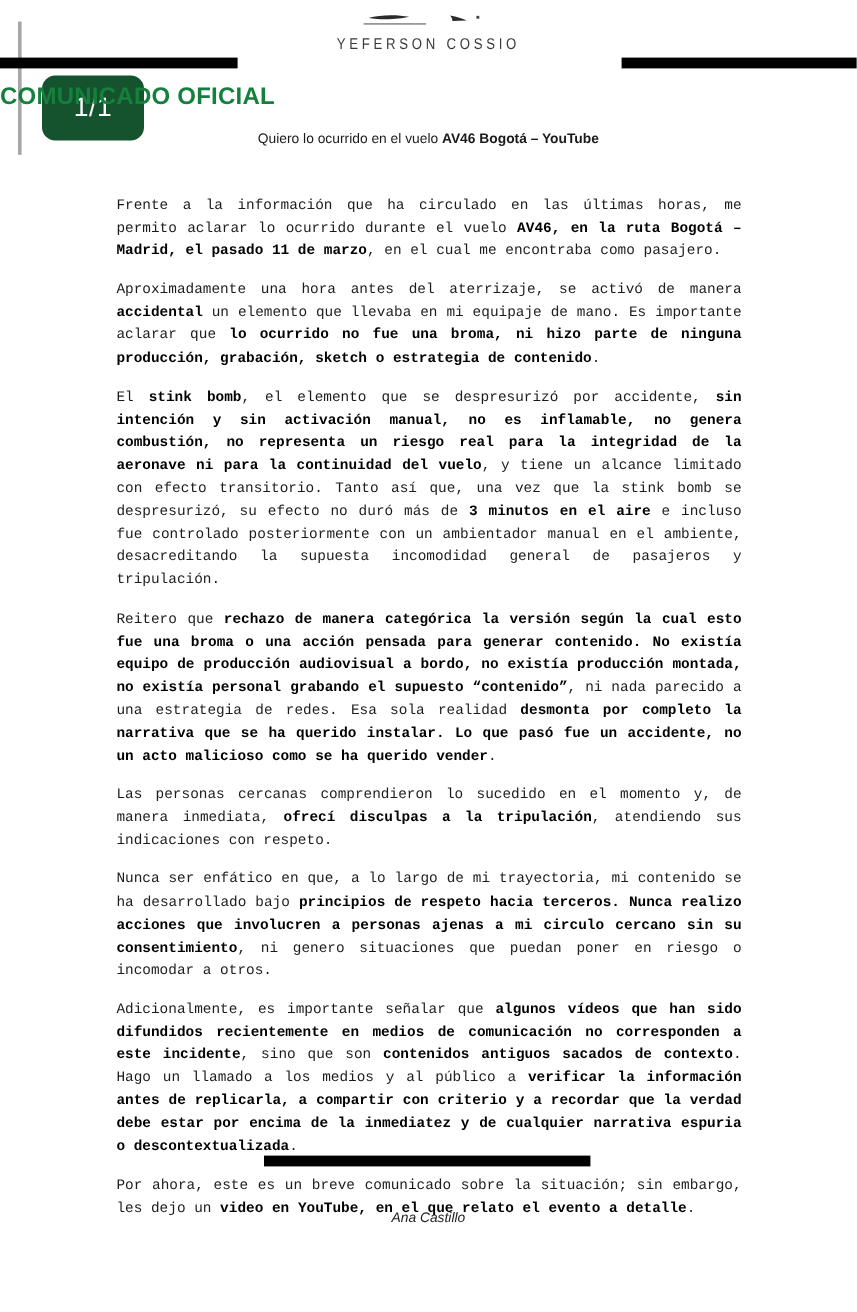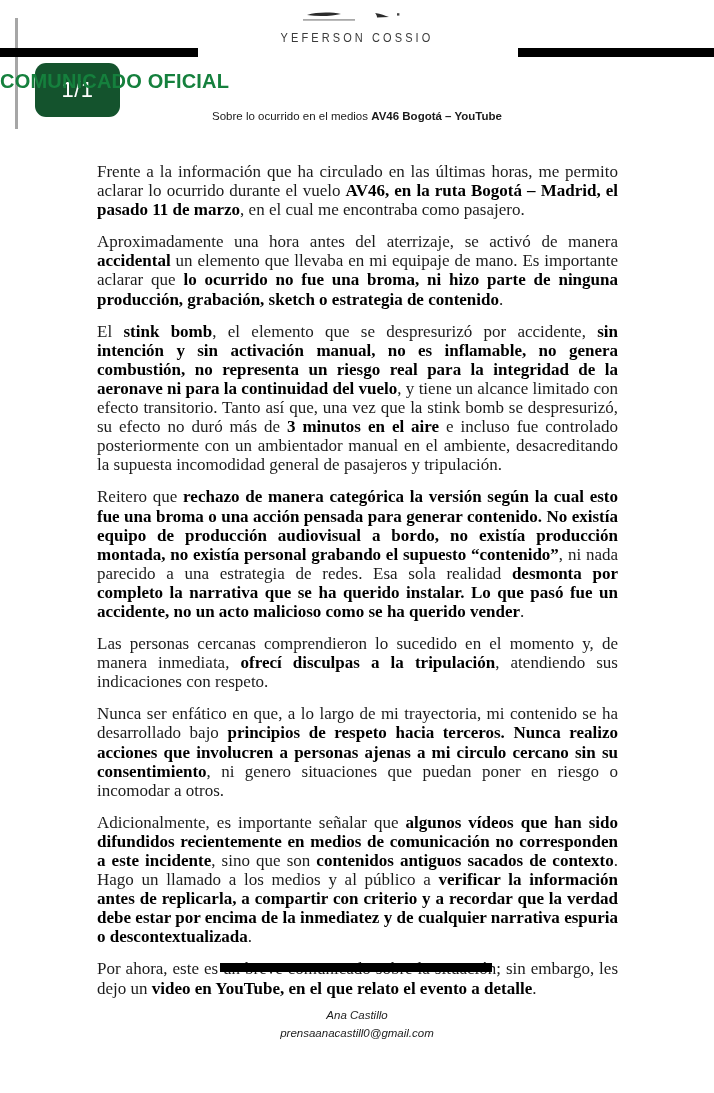--- a/index.html
+++ b/index.html
@@ -115,27 +115,27 @@
   .doc-subtitle b { font-weight: bold; }
 
   
   .body-wrap {
     position: absolute;
     left: 97px;
     top: 162px;
     width: 521px;
   }
   .para {
-    font-size: 17px;
+    font-size: 12px;
     line-height: 19.1px;
     text-align: justify;
     text-justify: inter-word;
     margin: 0 0 13px 0;
     color: #1c1c1c;
-    font-family: Liberation Serif, serif;
+    font-family: Liberation Mono, monospace;
   }
   .para:last-child { margin-bottom: 0; }
   .para b { font-weight: bold; color: #000; }
 
   
   .footer-bar {
     position: absolute;
     left: 220px;
     top: 963px;
     width: 272px;
@@ -171,31 +171,30 @@
     <path d="M10 7 C20 4, 34 4, 44 6 C36 8, 22 9, 10 7 Z" fill="#2b2b2b"></path>
     <rect x="6" y="11.5" width="52" height="0.9" fill="#555"></rect>
     <path d="M78 5 C84 6, 88 7.5, 92 9 L80 9.5 C80 7.5, 79 6, 78 5 Z" fill="#2b2b2b"></path>
     <rect x="100" y="5.2" width="2.4" height="2.4" fill="#444"></rect>
   </svg>
   <div class="brand-name">YEFERSON COSSIO</div>
 </div>
 
 <div class="doc-title">COMUNICADO OFICIAL</div>
 <div class="doc-subtitle">
-  <span>Sobre lo ocurrido en el medios </span><b>AV46 Bogotá – YouTube</b>
+  <span>Quiero lo ocurrido en el vuelo </span><b>AV46 Bogotá – YouTube</b>
 </div>
 
 <div class="body-wrap" id="body-wrap">
     <p class="para"><span>Frente a la información que ha circulado en las últimas horas, me permito aclarar lo ocurrido durante el vuelo </span><b>AV46, en la ruta Bogotá – Madrid, el pasado 11 de marzo</b><span>, en el cual me encontraba como pasajero.</span></p>
     <p class="para"><span>Aproximadamente una hora antes del aterrizaje, se activó de manera </span><b>accidental</b><span> un elemento que llevaba en mi equipaje de mano. Es importante aclarar que </span><b>lo ocurrido no fue una broma, ni hizo parte de ninguna producción, grabación, sketch o estrategia de contenido</b><span>.</span></p>
     <p class="para"><span>El </span><b>stink bomb</b><span>, el elemento que se despresurizó por accidente, </span><b>sin intención y sin activación manual, no es inflamable, no genera combustión, no representa un riesgo real para la integridad de la aeronave ni para la continuidad del vuelo</b><span>, y tiene un alcance limitado con efecto transitorio. Tanto así que, una vez que la stink bomb se despresurizó, su efecto no duró más de </span><b>3 minutos en el aire</b><span> e incluso fue controlado posteriormente con un ambientador manual en el ambiente, desacreditando la supuesta incomodidad general de pasajeros y tripulación.</span></p>
     <p class="para"><span>Reitero que </span><b>rechazo de manera categórica la versión según la cual esto fue una broma o una acción pensada para generar contenido. No existía equipo de producción audiovisual a bordo, no existía producción montada, no existía personal grabando el supuesto “contenido”</b><span>, ni nada parecido a una estrategia de redes. Esa sola realidad </span><b>desmonta por completo la narrativa que se ha querido instalar. Lo que pasó fue un accidente, no un acto malicioso como se ha querido vender</b><span>.</span></p>
     <p class="para"><span>Las personas cercanas comprendieron lo sucedido en el momento y, de manera inmediata, </span><b>ofrecí disculpas a la tripulación</b><span>, atendiendo sus indicaciones con respeto.</span></p>
     <p class="para"><span>Nunca ser enfático en que, a lo largo de mi trayectoria, mi contenido se ha desarrollado bajo </span><b>principios de respeto hacia terceros. Nunca realizo acciones que involucren a personas ajenas a mi circulo cercano sin su consentimiento</b><span>, ni genero situaciones que puedan poner en riesgo o incomodar a otros.</span></p>
     <p class="para"><span>Adicionalmente, es importante señalar que </span><b>algunos vídeos que han sido difundidos recientemente en medios de comunicación no corresponden a este incidente</b><span>, sino que son </span><b>contenidos antiguos sacados de contexto</b><span>. Hago un llamado a los medios y al público a </span><b>verificar la información antes de replicarla, a compartir con criterio y a recordar que la verdad debe estar por encima de la inmediatez y de cualquier narrativa espuria o descontextualizada</b><span>.</span></p>
     <p class="para"><span>Por ahora, este es un breve comunicado sobre la situación; sin embargo, les dejo un </span><b>video en YouTube, en el que relato el evento a detalle</b><span>.</span></p>
   </div>
 
 <div class="footer-bar"></div>
 <div class="footer-contact">
   <div>Ana Castillo</div>
-  <div>prensaanacastill0@gmail.com</div>
 </div>
 
 </body></html>

